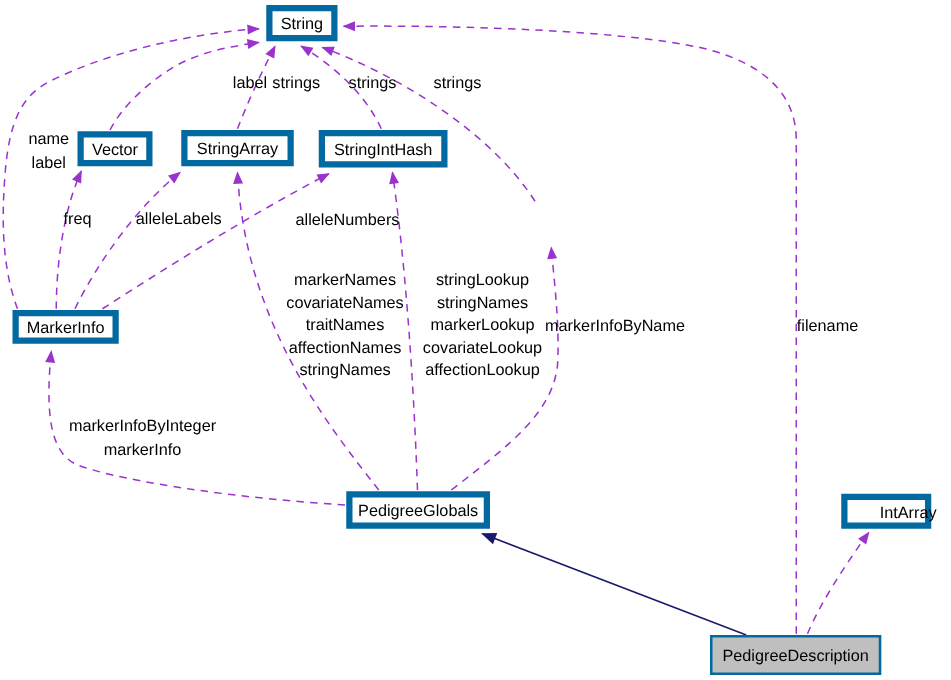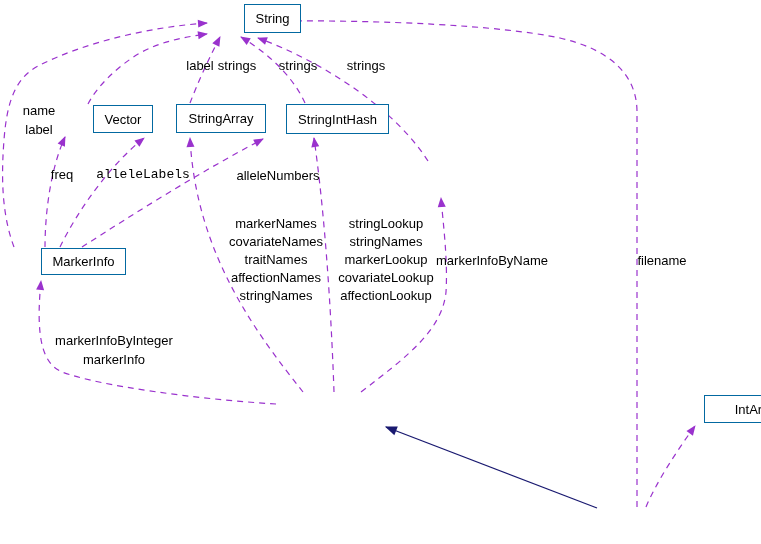--- a/index.html
+++ b/index.html
@@ -3,22 +3,22 @@
 <meta charset="utf-8">
 <style>
   html,body{margin:0;padding:0;background:#ffffff;}
   .canvas{
     position:relative;width:761px;height:544px;background:#ffffff;
     font-family:"Liberation Sans", sans-serif;color:#000;overflow:hidden;
   }
   .edges{position:absolute;left:0;top:0;width:761px;height:544px;}
   .node{
     position:absolute;display:flex;align-items:center;justify-content:center;
-    background:#ffffff;border:1px solid #0369a1;box-sizing:border-box;
-    font-size:13px;white-space:nowrap;margin-left:31px;
+    background:#ffffff;border:5px solid #0369a1;box-sizing:border-box;
+    font-size:13px;white-space:nowrap;
   }
   .node.highlight{background:#bfbfbf;border-width:2px;}
   .elabel{
     position:absolute;transform:translate(-50%,-50%);
     font-size:13px;line-height:18px;text-align:center;white-space:nowrap;
   }
   .elabel.wide{line-height:19px;}
 </style>
 </head>
 <body>
@@ -51,34 +51,36 @@
       <path d="M 646,507 C 656,483 676,452 695,426" marker-end="url(#arrowP)"></path>
     </g>
     <path d="M 597,508 L 386,427" fill="none" stroke="#191970" stroke-width="1.3" marker-end="url(#arrowN)"></path>
   </svg>
 
   <div class="node" style="left:213px;top:4px;width:57px;height:29px;">String</div>
   <div class="node" style="left:145px;top:104px;width:90px;height:29px;">StringArray</div>
   <div class="node" style="left:62px;top:105px;width:60px;height:28px;">Vector</div>
   <div class="node" style="left:255px;top:104px;width:103px;height:30px;">StringIntHash</div>
   <div class="node" style="left:10px;top:248px;width:85px;height:27px;">MarkerInfo</div>
+  <div class="node" style="left:277px;top:393px;width:115px;height:30px;">PedigreeGlobals</div>
   <div class="node" style="left:673px;top:395px;width:72px;height:28px;padding-left:35px;">IntArray</div>
+  <div class="node highlight" style="left:568px;top:508px;width:137px;height:32px;">PedigreeDescription</div>
 
   <div class="elabel" style="left:200px;top:66px;">label</div>
   <div class="elabel" style="left:237px;top:66px;">strings</div>
   <div class="elabel" style="left:298px;top:66px;">strings</div>
   <div class="elabel" style="left:366px;top:66px;">strings</div>
 
   <div class="elabel wide" style="left:39px;top:120px;">
     <div>name</div>
     <div>label</div>
   </div>
 
   <div class="elabel" style="left:62px;top:175px;">freq</div>
-  <div class="elabel" style="left:143px;top:175px;font-family:Liberation Mono, monospace;">alleleLabels</div>
+  <div class="elabel" style="left:143px;top:175px;">alleleLabels</div>
   <div class="elabel" style="left:278px;top:176px;">alleleNumbers</div>
 
   <div class="elabel" style="left:276px;top:260px;">
     <div>markerNames</div>
     <div>covariateNames</div>
     <div>traitNames</div>
     <div>affectionNames</div>
     <div>stringNames</div>
   </div>
 

